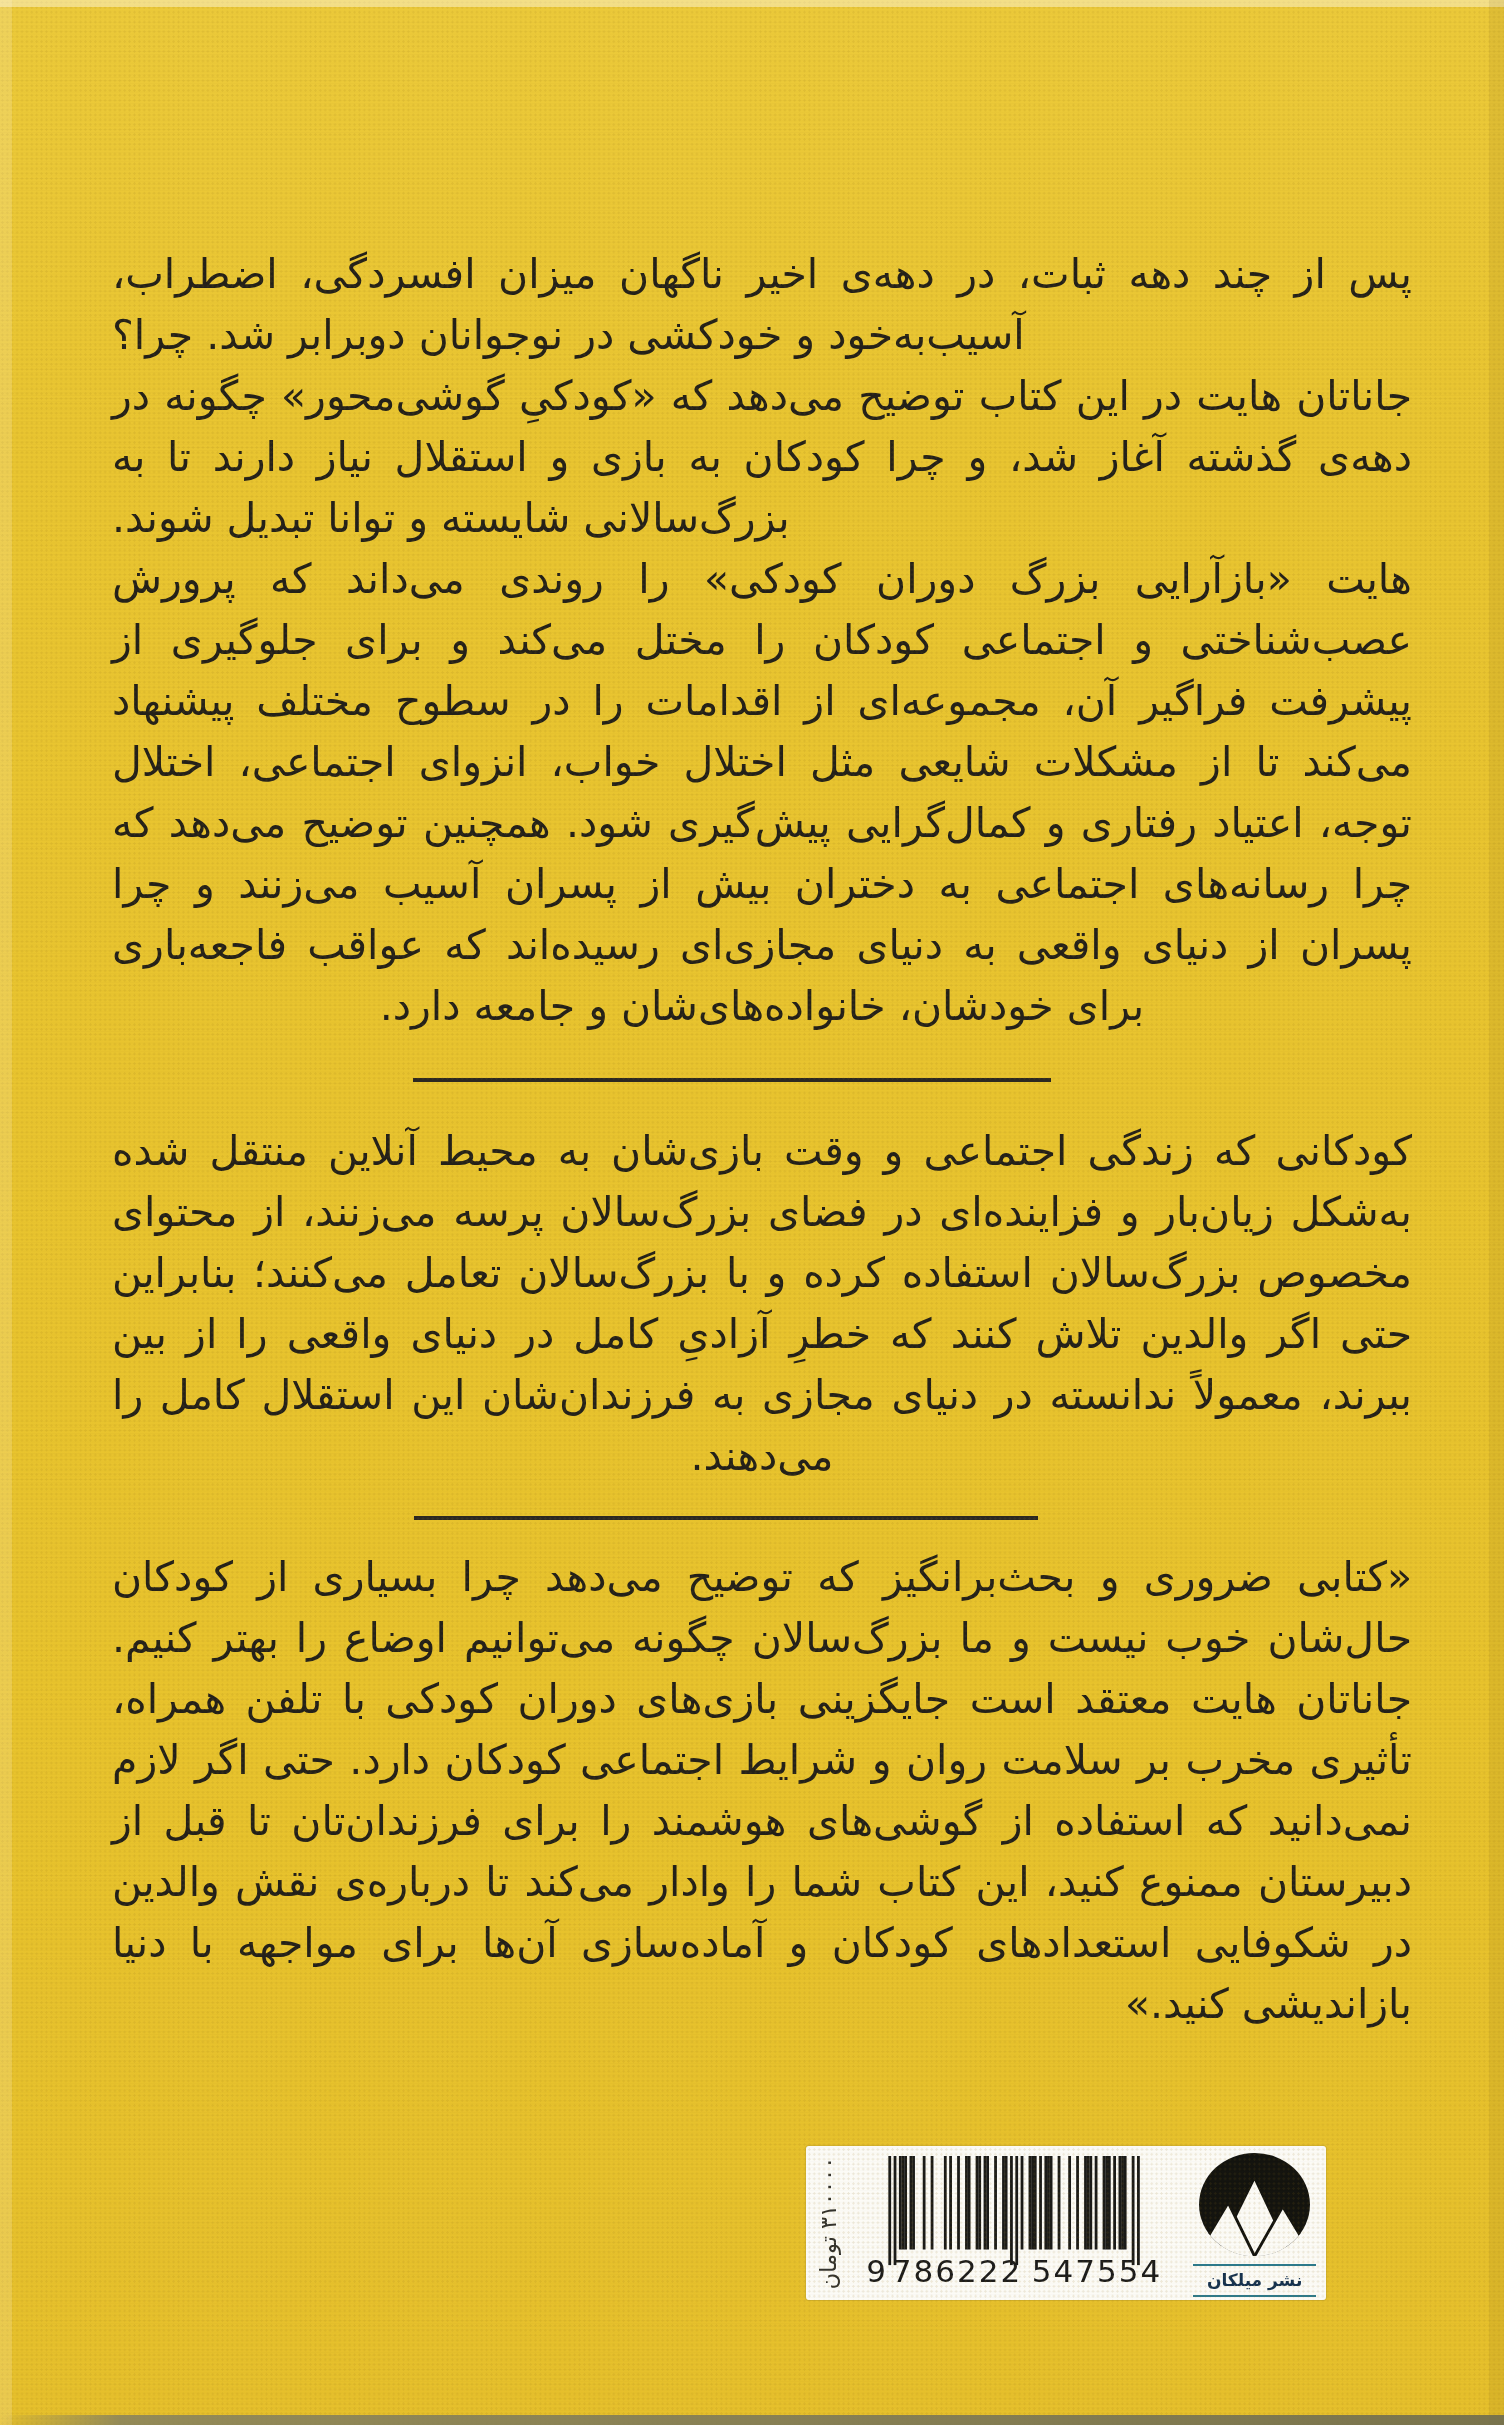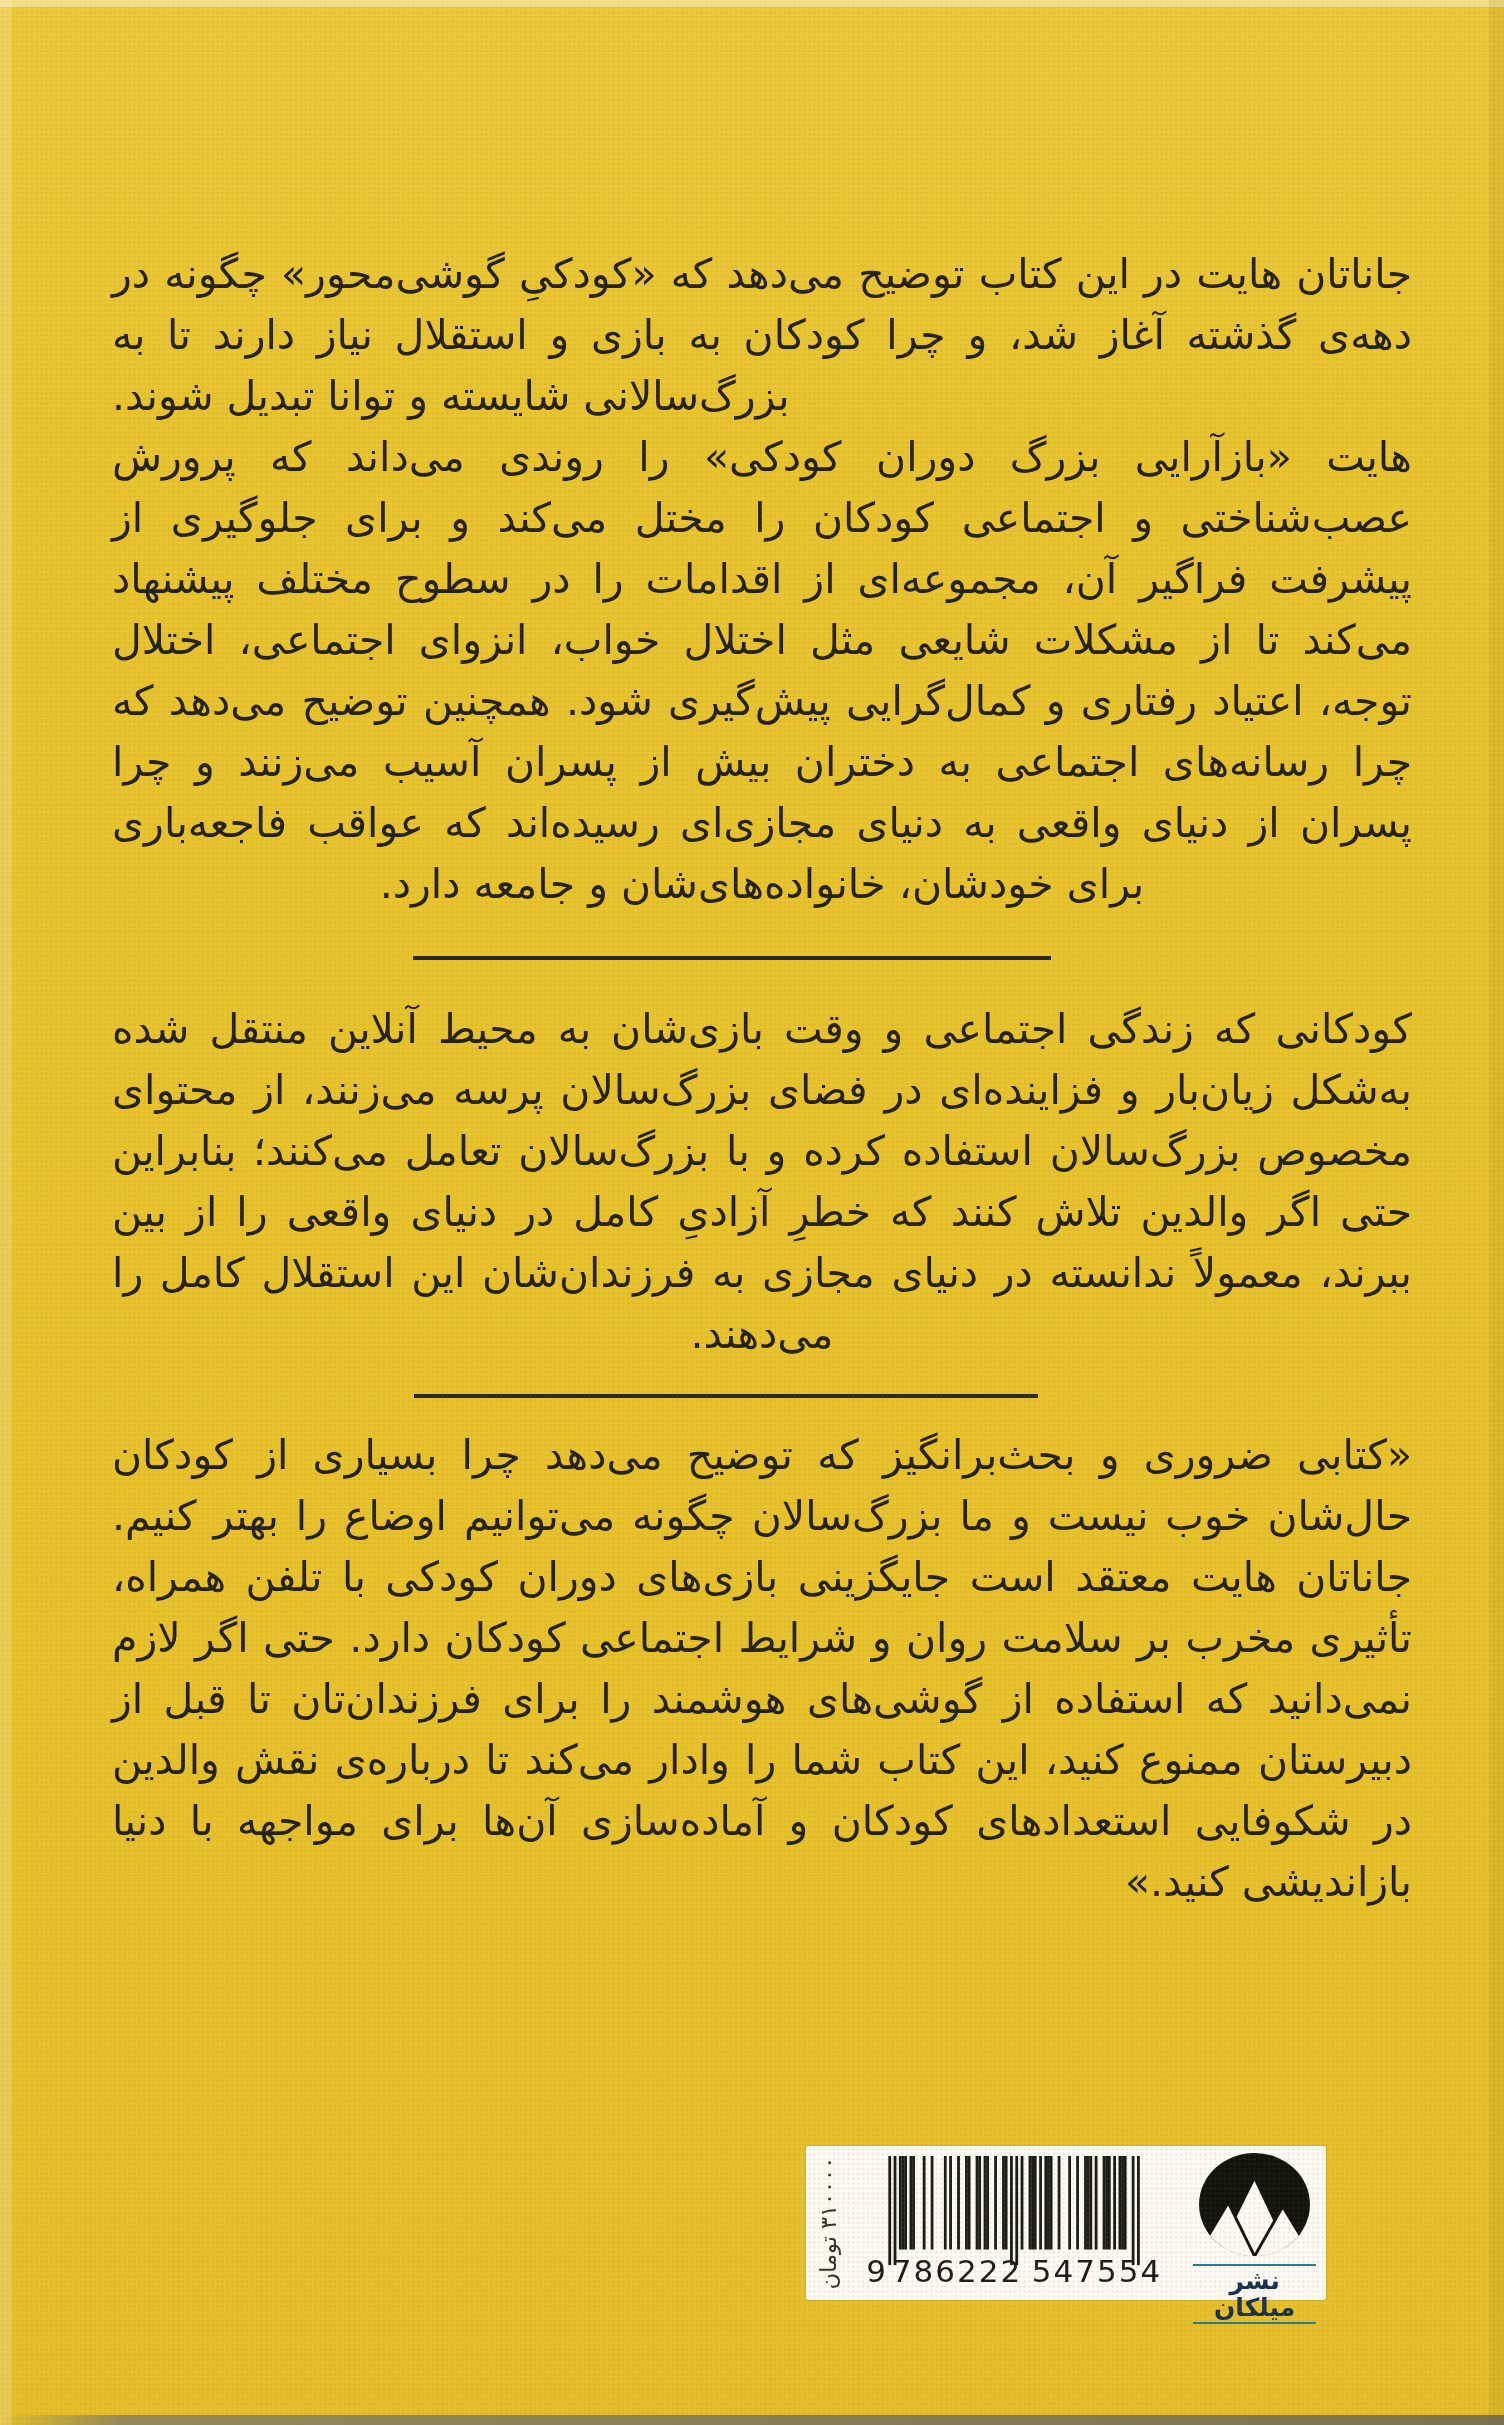--- a/index.html
+++ b/index.html
@@ -101,31 +101,32 @@
   .ean-digits .d-lead{width:33px; text-align:right;}
   .ean-digits .d-g1{width:142px; text-align:center; letter-spacing:2px;}
   .ean-digits .d-g2{width:138px; text-align:center; letter-spacing:2px;}
   .publisher{
     position:absolute; right:5.9px; top:5.9px; width:131px; height:144px;
     text-align:center;
   }
   .publisher .rule{height:2px; background:#2c7a8c; margin:1px 3.9px;}
   .publisher .pub-name{
     direction:rtl;
-    font-size:25px; font-weight:bold; color:#16324f;
+    font-size:17px; font-weight:bold; color:#16324f;
     line-height:27px;
     margin:0;
   }
 </style>
 </head>
 <body>
 
 <div class="cover">
 
   <div class="text-col">
+    <p class="last-left">پس از چند دهه ثبات، در دهه‌ی اخیر ناگهان میزان افسردگی، اضطراب، آسیب‌به‌خود و خودکشی در نوجوانان دوبرابر شد. چرا؟</p>
     <p class="last-left">جاناتان هایت در این کتاب توضیح می‌دهد که «کودکیِ گوشی‌محور» چگونه در دهه‌ی گذشته آغاز شد، و چرا کودکان به بازی و استقلال نیاز دارند تا به بزرگ‌سالانی شایسته و توانا تبدیل شوند.</p>
     <p class="last-center">هایت «بازآرایی بزرگ دوران کودکی» را روندی می‌داند که پرورش عصب‌شناختی و اجتماعی کودکان را مختل می‌کند و برای جلوگیری از پیشرفت فراگیر آن، مجموعه‌ای از اقدامات را در سطوح مختلف پیشنهاد می‌کند تا از مشکلات شایعی مثل اختلال خواب، انزوای اجتماعی، اختلال توجه، اعتیاد رفتاری و کمال‌گرایی پیش‌گیری شود. همچنین توضیح می‌دهد که چرا رسانه‌های اجتماعی به دختران بیش از پسران آسیب می‌زنند و چرا پسران از دنیای واقعی به دنیای مجازی‌ای رسیده‌اند که عواقب فاجعه‌باری برای خودشان، خانواده‌های‌شان و جامعه دارد.</p>
 
     <hr class="divider">
 
     <p class="last-center">کودکانی که زندگی اجتماعی و وقت بازی‌شان به محیط آنلاین منتقل شده به‌شکل زیان‌بار و فزاینده‌ای در فضای بزرگ‌سالان پرسه می‌زنند، از محتوای مخصوص بزرگ‌سالان استفاده کرده و با بزرگ‌سالان تعامل می‌کنند؛ بنابراین حتی اگر والدین تلاش کنند که خطرِ آزادیِ کامل در دنیای واقعی را از بین ببرند، معمولاً ندانسته در دنیای مجازی به فرزندان‌شان این استقلال کامل را می‌دهند.</p>
 
     <hr class="divider second">
 
     <p class="last-right">«کتابی ضروری و بحث‌برانگیز که توضیح می‌دهد چرا بسیاری از کودکان حال‌شان خوب نیست و ما بزرگ‌سالان چگونه می‌توانیم اوضاع را بهتر کنیم. جاناتان هایت معتقد است جایگزینی بازی‌های دوران کودکی با تلفن همراه، تأثیری مخرب بر سلامت روان و شرایط اجتماعی کودکان دارد. حتی اگر لازم نمی‌دانید که استفاده از گوشی‌های هوشمند را برای فرزندان‌تان تا قبل از دبیرستان ممنوع کنید، این کتاب شما را وادار می‌کند تا درباره‌ی نقش والدین در شکوفایی استعدادهای کودکان و آماده‌سازی آن‌ها برای مواجهه با دنیا بازاندیشی کنید.»</p>

